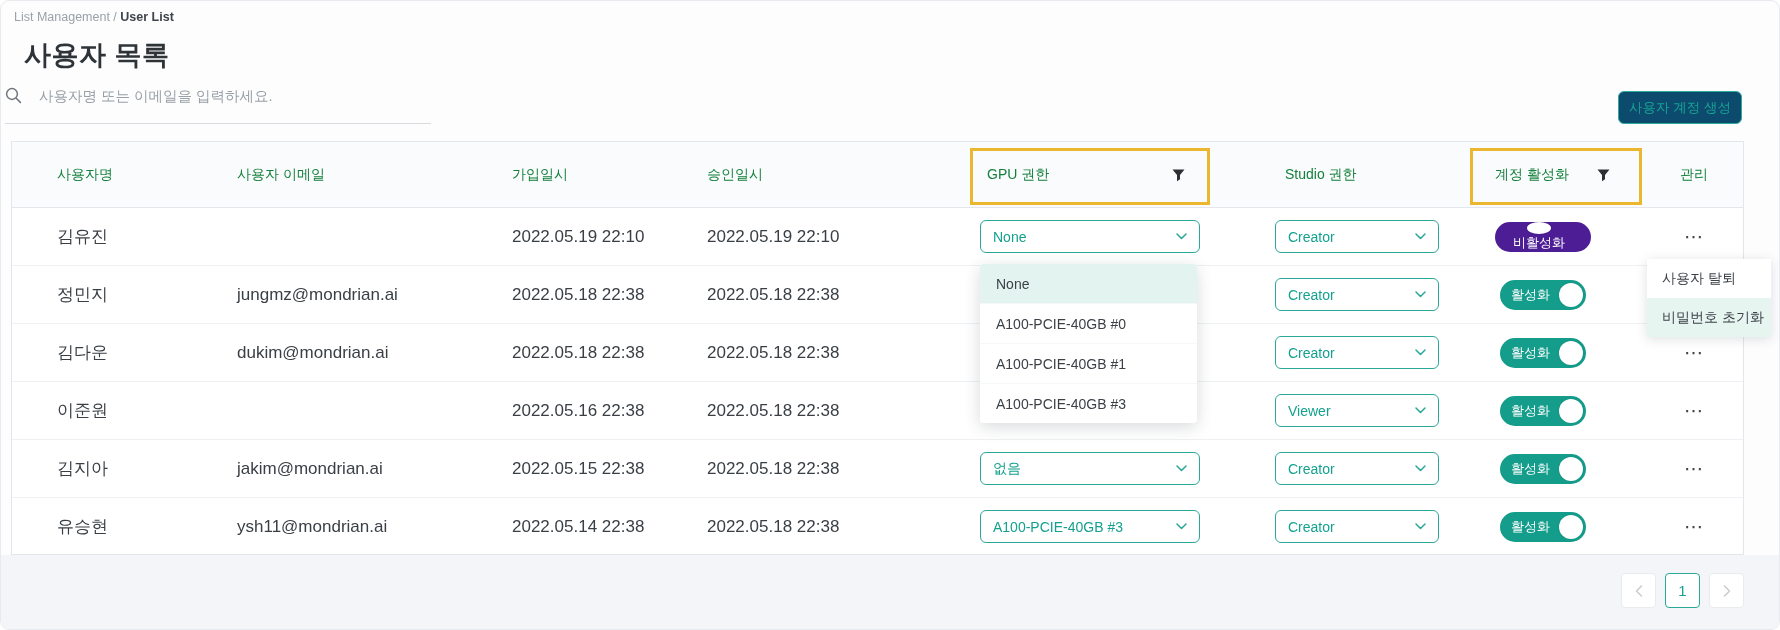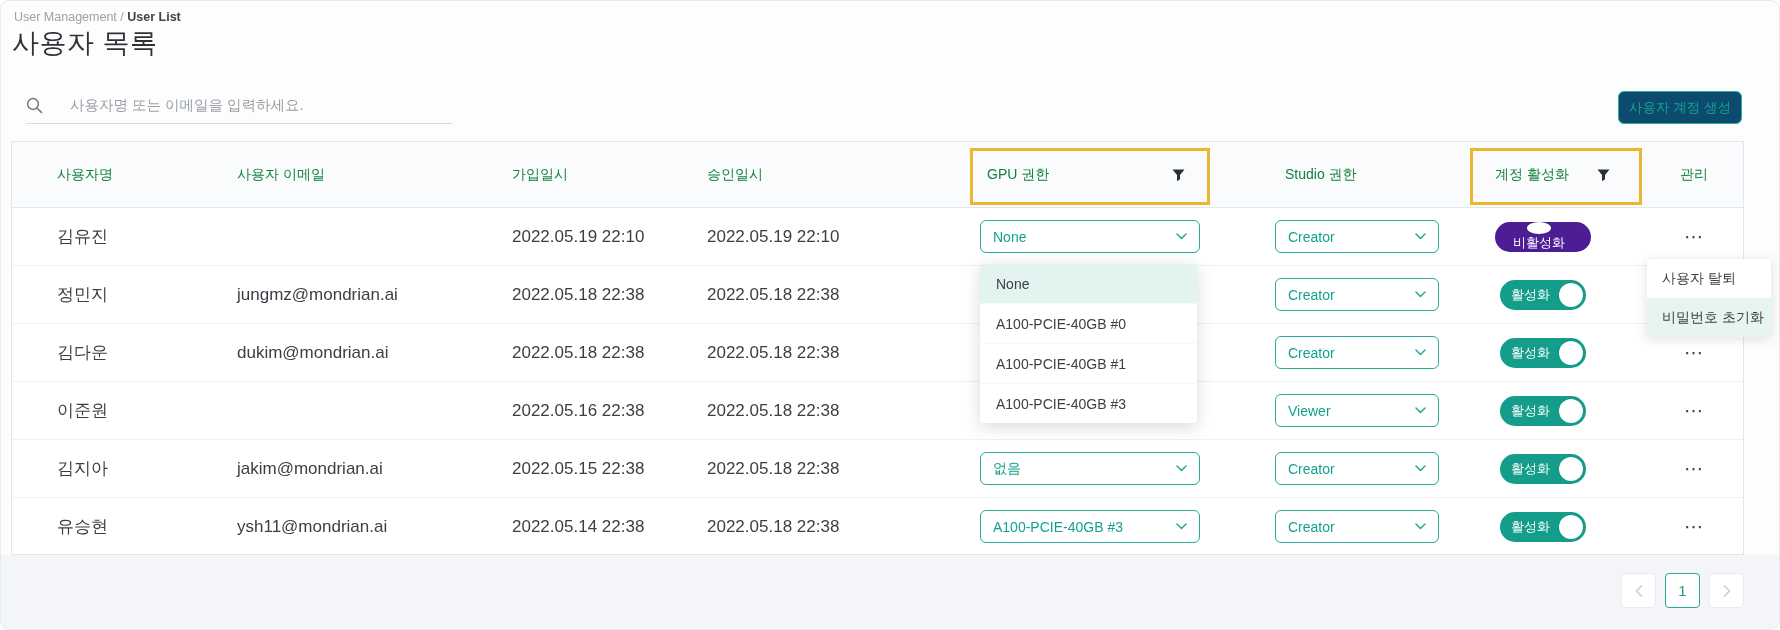--- a/index.html
+++ b/index.html
@@ -13,24 +13,24 @@
     border:1px solid #e7eaee; border-radius:9px; overflow:hidden;
     background:#fdfdfe;
   }
   .footer-strip {
     position:absolute; left:0; right:0; top:554px; height:76px;
     background:#f3f5f8;
   }
   
   .breadcrumb { position:absolute; left:13px; top:9px; font-size:12.5px; color:#9aa1a8; }
   .breadcrumb .bc-current { color:#3e444b; font-weight:700; }
-  .page-title { position:absolute; left:11px; top:24px; margin:0; font-size:27px; font-weight:400; color:#2e3338; letter-spacing:.5px; }
+  .page-title { position:absolute; left:11px; top:24px; margin:12px; font-size:27px; font-weight:700; color:#2e3338; letter-spacing:.5px; }
   .searchbar {
-    position:absolute; left:25px; top:86px; width:426px; height:36px;
-    border-bottom:1px solid #d8dce1; display:flex; align-items:center; gap:25px;
+    position:absolute; left:4px; top:86px; width:426px; height:36px;
+    border-bottom:1px solid #d8dce1; display:flex; align-items:flex-start; gap:15px;
   }
   .searchbar svg { flex:0 0 auto; }
   .searchbar input {
     border:0; outline:0; background:transparent; width:100%;
     font-family:"Liberation Sans", sans-serif; font-size:14.5px; color:#333;
   }
   .searchbar input::placeholder { color:#99a0a7; }
   .create-btn {
     position:absolute; left:1617px; top:90px; width:124px; height:33px;
     background:#0c4a6e; border:1.5px solid #2fab9c; border-radius:6px;
@@ -135,21 +135,21 @@
   .pg-prev { left:1620px; }
   .pg-page { left:1664px; border-color:#2aa898; color:#1aa18f; font-size:15px; }
   .pg-next { left:1708px; }
 </style>
 </head>
 <body>
 
 <div class="frame">
 
   <div class="breadcrumb">
-    <span>User Management</span><span> / </span><span class="bc-current">User List</span>
+    <span>List Management</span><span> / </span><span class="bc-current">User List</span>
   </div>
 
   <h1 class="page-title">사용자 목록</h1>
 
   <div class="searchbar">
     <svg width="17" height="17" viewBox="0 0 17 17" fill="none">
       <circle cx="7" cy="7" r="5.4" stroke="#70767c" stroke-width="1.5"></circle>
       <line x1="11.2" y1="11.2" x2="15.4" y2="15.4" stroke="#70767c" stroke-width="1.5" stroke-linecap="round"></line>
     </svg>
     <input type="text" placeholder="사용자명 또는 이메일을 입력하세요." style="">

